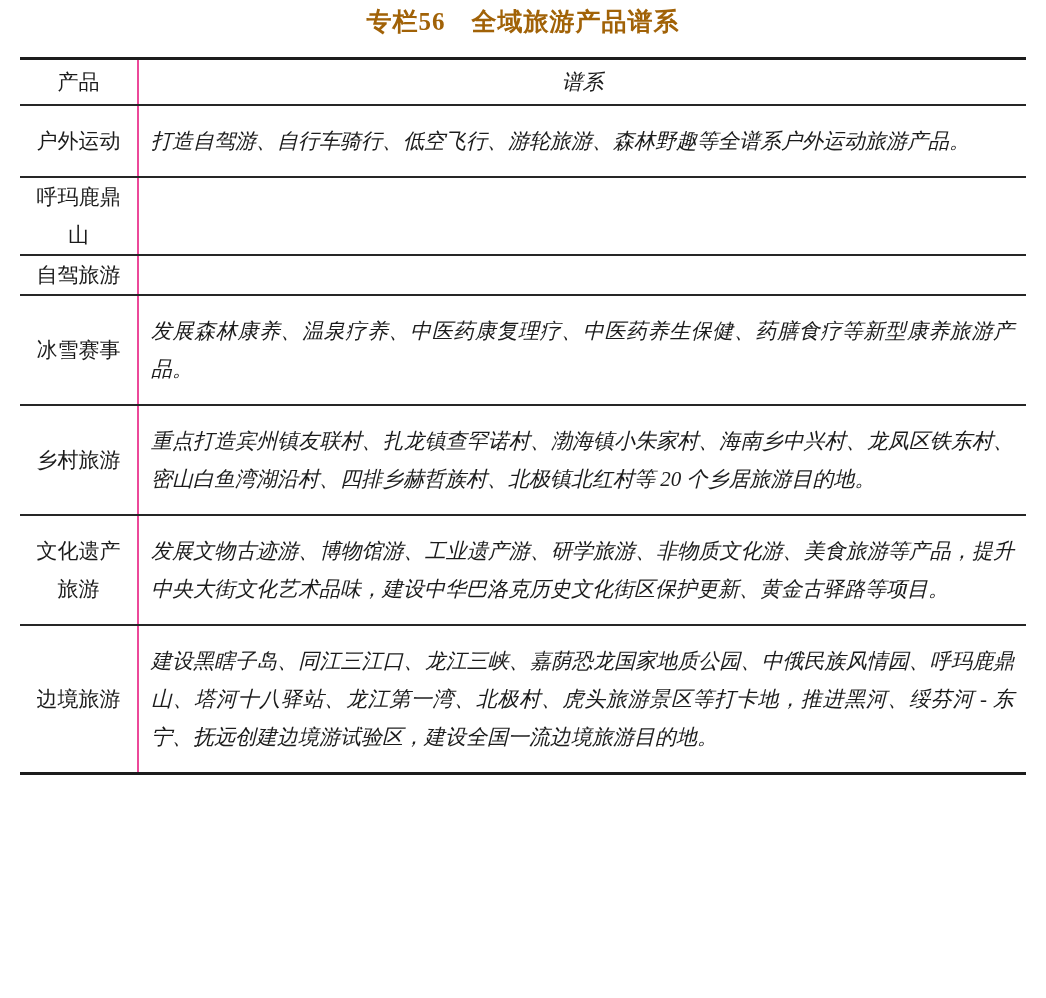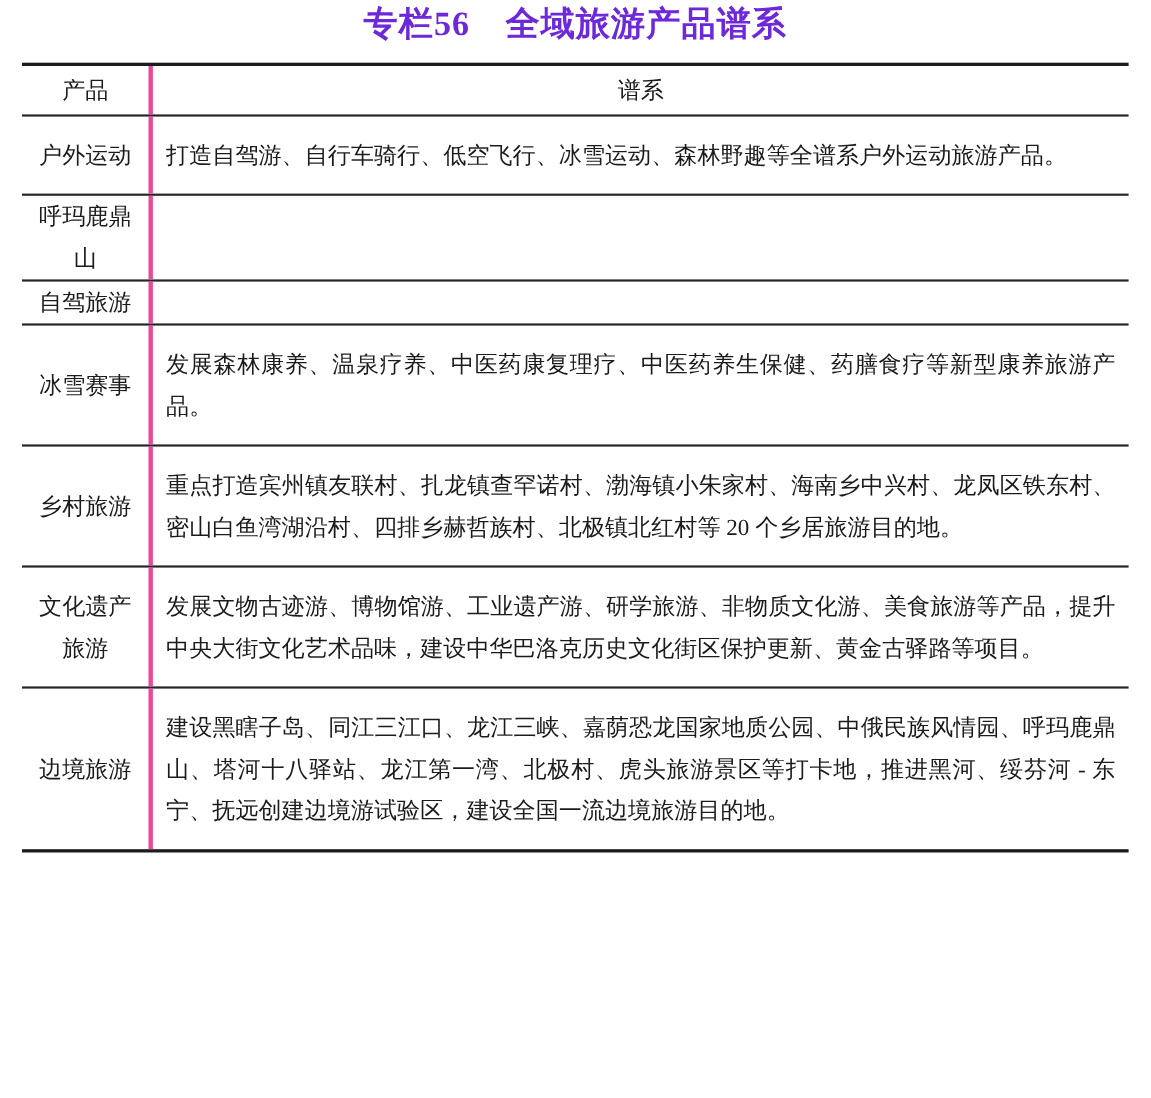--- a/index.html
+++ b/index.html
@@ -15,24 +15,24 @@
     color: #1b1b1b;
   }
   .page {
     width: 1046px;
     height: 998px;
     box-sizing: border-box;
     padding-top: 8px;
   }
   .doc-title {
     text-align: center;
-    font-size: 31px;
+    font-size: 25px;
     font-weight: bold;
     letter-spacing: 1px;
-    color: #6d28d9;
+    color: #a16207;
     margin: 0 0 21px 0;
     line-height: 28px;
   }
   .table {
     width: 1006px;
     margin: 0 auto;
     border-top: 3px solid #1c1c1c;
     border-bottom: 3px solid #1c1c1c;
   }
   .tr {
@@ -43,33 +43,34 @@
     border-top: 2px solid #262626;
   }
   .td {
     box-sizing: border-box;
     font-size: 21px;
     line-height: 38px;
   }
   .td.product {
     flex: 0 0 119px;
     width: 119px;
-    border-right: 4px solid #ec4899;
+    border-right: 2px solid #ec4899;
     display: flex;
     align-items: center;
     justify-content: center;
     text-align: center;
     padding: 0 14px;
   }
   .td.spectrum {
     flex: 1 1 auto;
     display: flex;
     align-items: center;
     padding: 16px 12px 16px 12px;
     text-align: justify;
+    font-style: italic;
   }
   .tr.header .td {
     min-height: 44px;
     padding-top: 2px;
     padding-bottom: 2px;
     font-size: 21px;
   }
   .tr.header .td.spectrum {
     justify-content: center;
     text-align: center;
@@ -85,21 +86,21 @@
   <div class="table">
 
     <div class="tr header">
       <div class="td product">产品</div>
       <div class="td spectrum">谱系</div>
     </div>
 
 
     <div class="tr">
       <div class="td product">户外运动</div>
-      <div class="td spectrum">打造自驾游、自行车骑行、低空飞行、冰雪运动、森林野趣等全谱系户外运动旅游产品。</div>
+      <div class="td spectrum">打造自驾游、自行车骑行、低空飞行、游轮旅游、森林野趣等全谱系户外运动旅游产品。</div>
     </div>
 
     <div class="tr">
       <div class="td product">呼玛鹿鼎山</div>
     </div>
 
     <div class="tr">
       <div class="td product">自驾旅游</div>
     </div>
 

